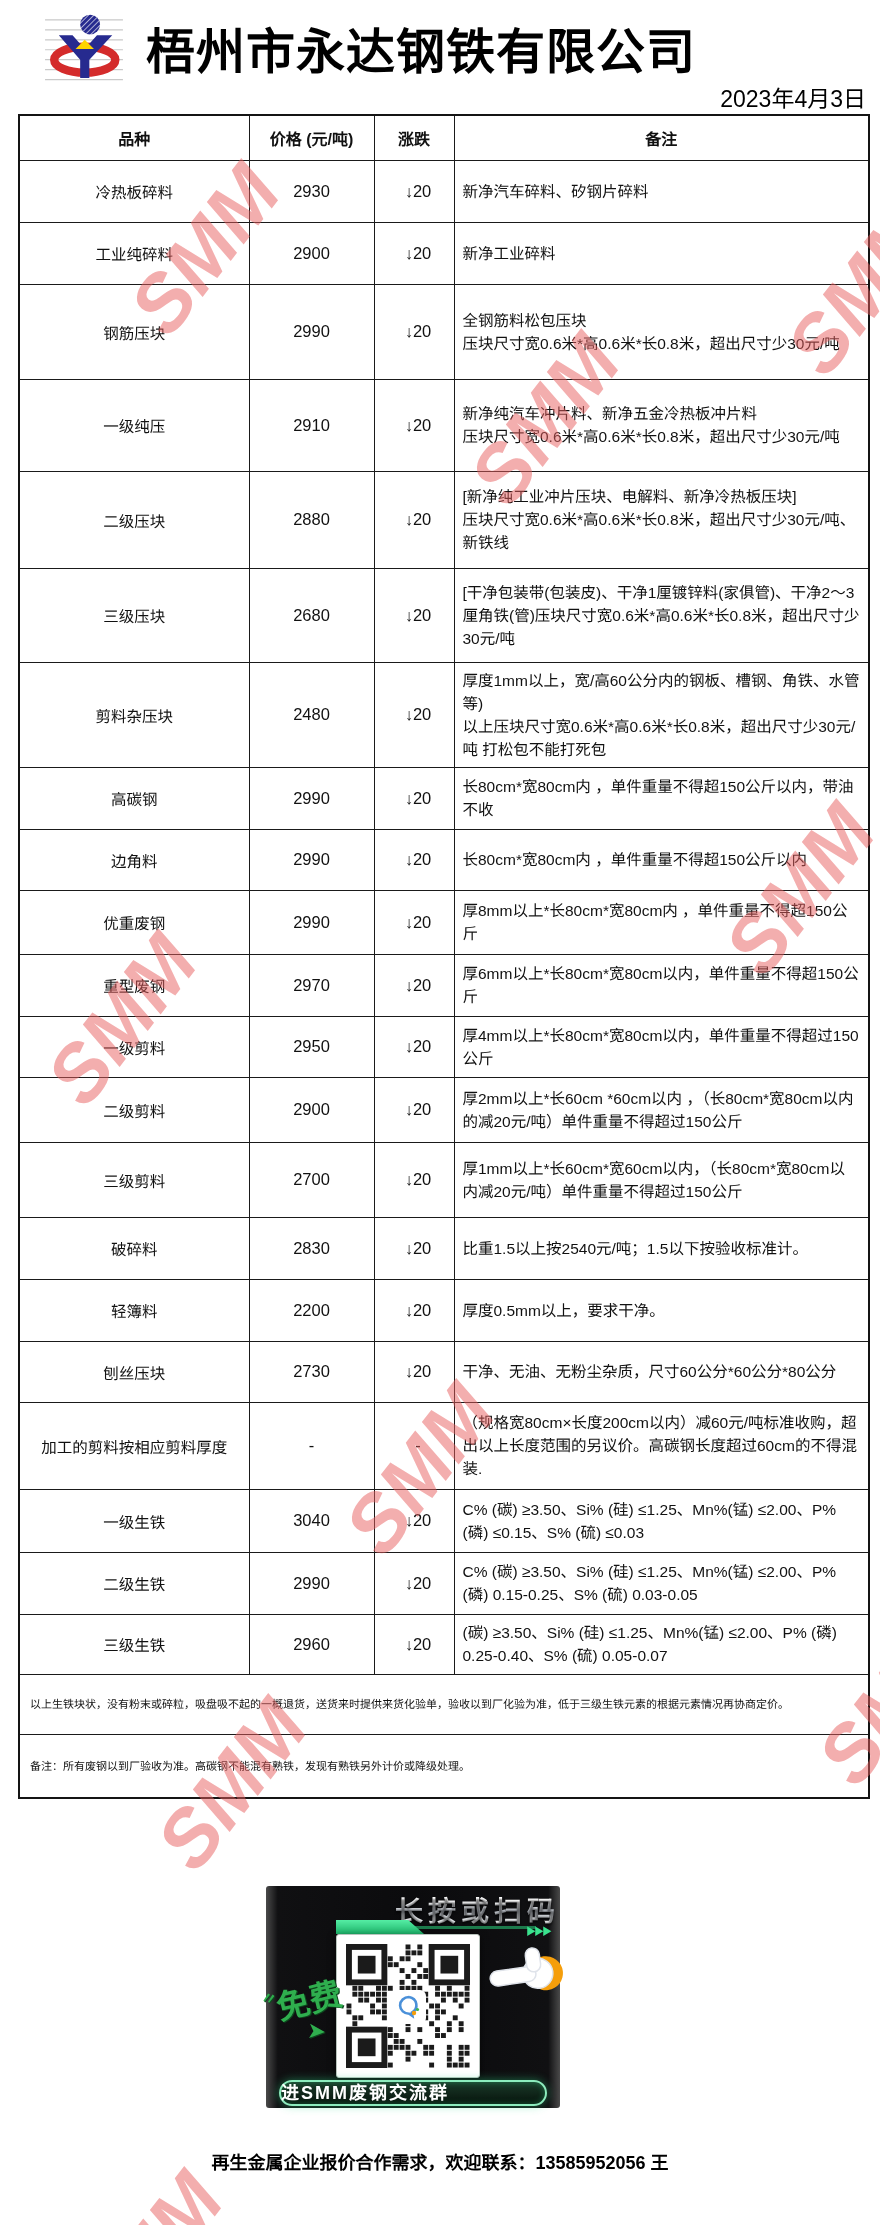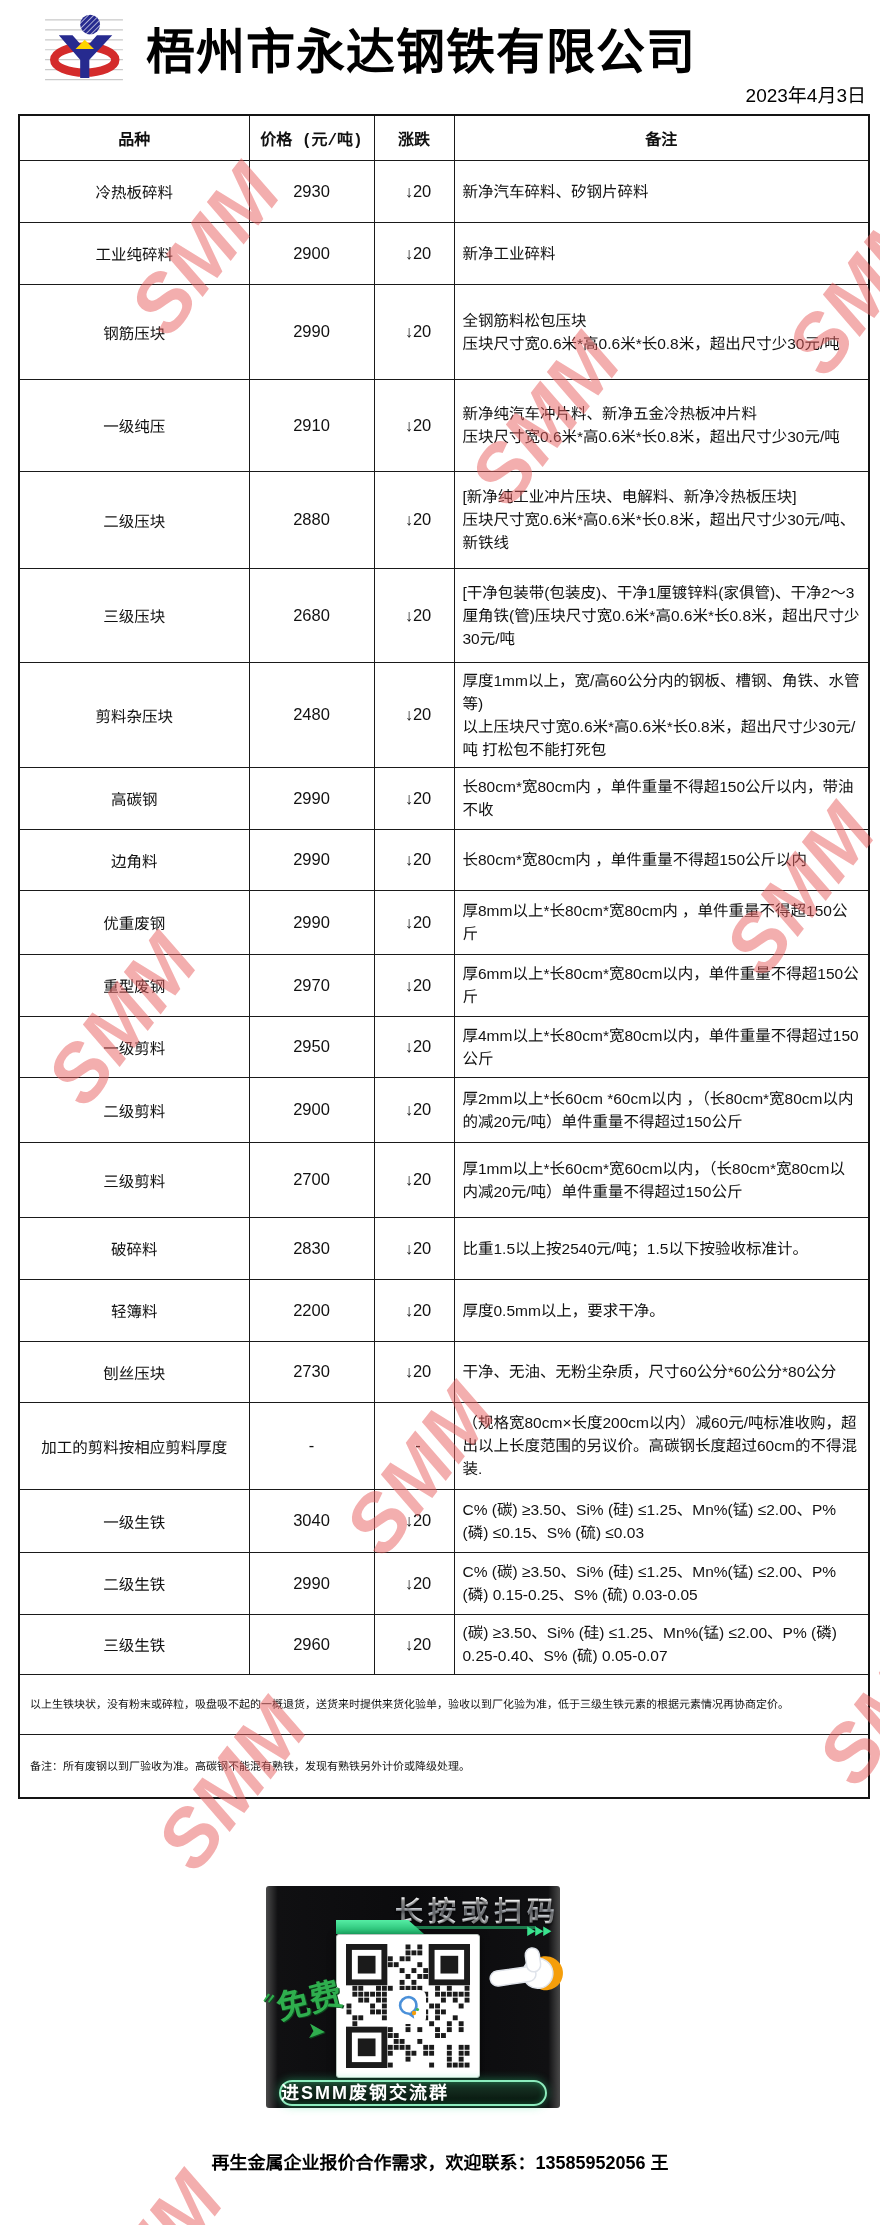--- a/index.html
+++ b/index.html
@@ -10,35 +10,35 @@
   }
 
   
   .logo { position:absolute; left:42px; top:12px; width:84px; height:74px; }
   .company-title {
     position:absolute; left:146px; top:12px; width:620px;
     font-size:49px; font-weight:bold; letter-spacing:1px; color:#000;
     white-space:nowrap;
   }
   .date-line {
-    position:absolute; right:14px; top:80px; font-size:19px; color:#000;
+    position:absolute; right:14px; top:80px; font-size:23px; color:#000;
     font-weight:500;
   }
 
   
   .price-table {
     position:absolute; left:18px; top:114px; width:850px;
     border-collapse:collapse; table-layout:fixed;
     border:2px solid #141414;
   }
   .price-table th, .price-table td {
     border:1.5px solid #1a1a1a; vertical-align:middle;
   }
   .price-table th {
-    height:45px; font-size:16px; font-weight:bold; font-family:Liberation Mono, monospace;
+    height:45px; font-size:16px; font-weight:bold; 
   }
   .c-name   { text-align:center; font-size:15.5px; padding:2px 4px; }
   .c-price  { text-align:center; font-size:16.5px; }
   .c-change { text-align:center; font-size:16.5px;padding-left:8px; }
   .c-note   {
     text-align:left; font-size:15.5px; line-height:23px;
     padding:6px 8px; white-space:pre-line;
   }
   .full-note td {
     font-size:11px; line-height:24px; padding:8px 10px; text-align:left;

